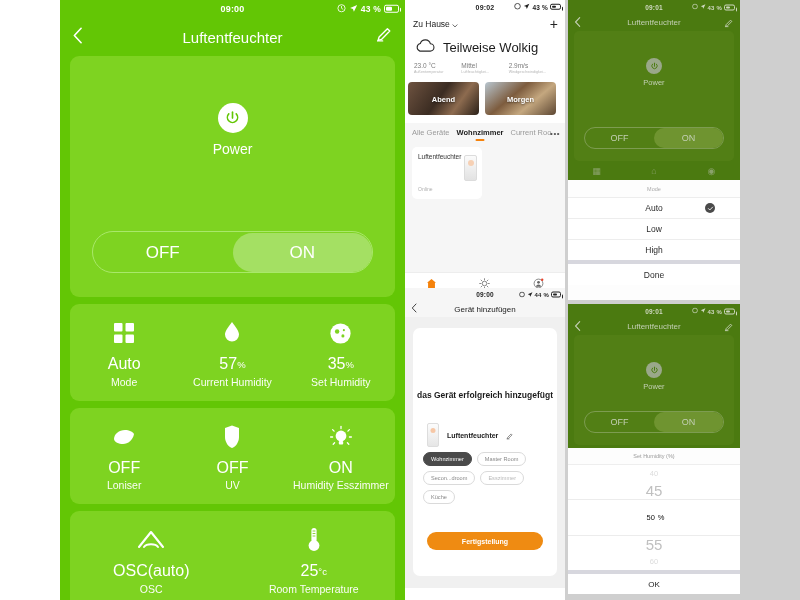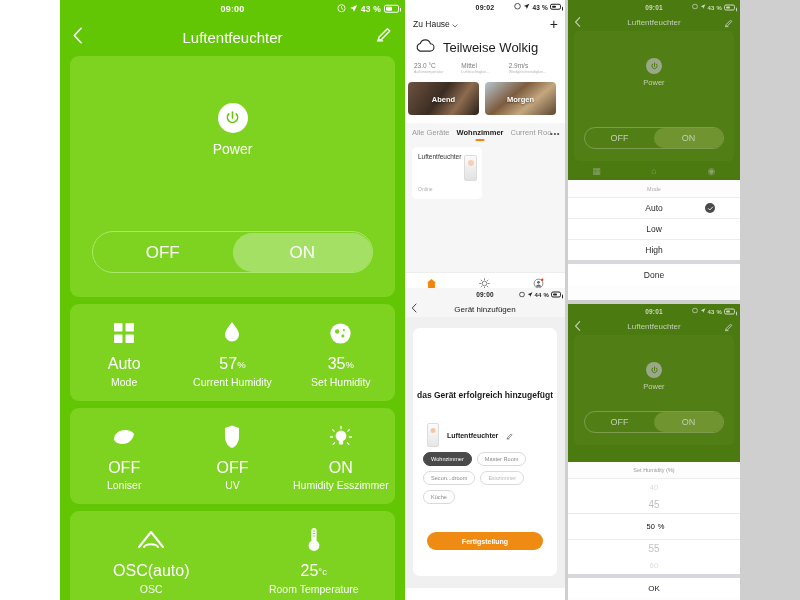--- a/index.html
+++ b/index.html
@@ -138,26 +138,26 @@
   .prow { height:21px; display:flex; align-items:center; justify-content:center; border-top:1px solid #ededed;
           font-size:8.5px; color:#2b2b2b; position:relative; background:#fff;}
   .prow .chk { position:absolute; right:25px; top:50%; transform:translateY(-50%); width:10px;height:10px;border-radius:50%;
                background:#4a4a4a; display:flex;align-items:center;justify-content:center;}
   .psep { height:4px; background:#d7d7de; }
 
   
   #p5 { left:565px; top:300px; width:235px; height:300px; background:#cfcfcf; }
   #p5 .dimdev { height:158px; top:4px; }
   #p5 .dcard { height:110px; }
-  #p5 .picker { top:162px; height:138px; }
+  #p5 .picker { top:148px; height:138px;border-radius:9px; }
   #p5 .humhead { height:17px; display:flex; align-items:center; justify-content:center; font-size:5.5px; color:#9a9a9a; background:#fdfdfd; border-bottom:1px solid #eee;}
-  .hrow { height:17px; display:flex; align-items:center; justify-content:center; font-size:10px; background:#fff; }
+  .hrow { height:17px; display:flex; align-items:center; justify-content:center; font-size:15px; background:#fff; }
   .hrow.far { color:#dcdcdc; font-size:7.5px;}
   .hrow.near { color:#c0c0c0; }
-  .hrow.sel { color:#111; font-weight:bold; font-size:11px; border-top:1px solid #ececec; border-bottom:1px solid #ececec; height:27px;}
+  .hrow.sel { color:#111; font-weight:bold; font-size:11px; border-top:1px solid #ececec; border-bottom:1px solid #ececec; height:37px;}
   .hrow.sel span { font-size:7.5px; font-weight:normal; margin-left:3px;}
   .okrow { height:20px; display:flex; align-items:center; justify-content:center; font-size:8px; color:#222; background:#fff;}
 </style>
 </head>
 <body>
 
 <div id="canvas">
 
   <div class="panel" id="p1">
     <div class="statusbar">

